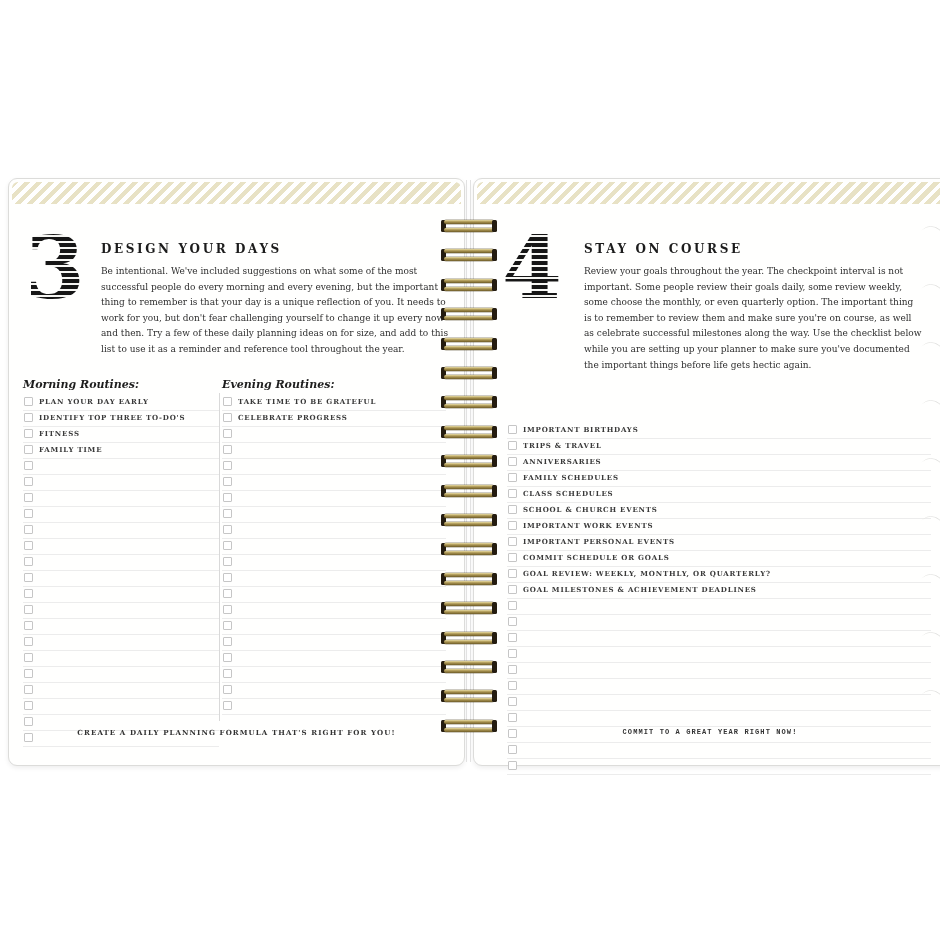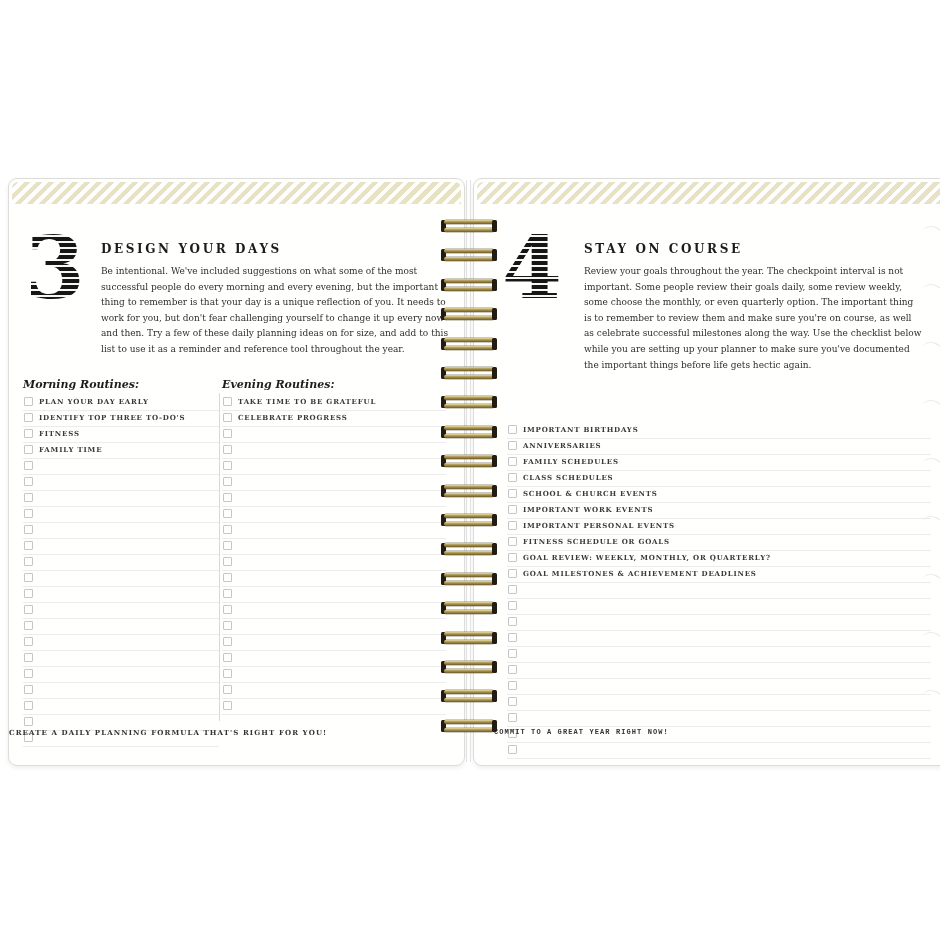--- a/index.html
+++ b/index.html
@@ -50,21 +50,21 @@
   .rows.morning{left:14px;top:216px;width:196px;}
   .rows.evening{left:213px;top:216px;width:224px;}
   .rows.course {left:33px;top:201px;width:424px;margin-top:43px;}
 
   .row{position:relative;height:15px;border-bottom:1px solid var(--c-line,#ececec);}
   .cb{position:absolute;left:1px;top:2px;width:7px;height:7px;
       border:1px solid var(--c-cbx,#c6c6c6);border-radius:1px;background:#fff;}
   .lbl{position:absolute;left:16px;top:2px;font-size:7px;font-weight:bold;
       letter-spacing:0.8px;color:#3a3a3a;white-space:nowrap;}
 
-  .page-footer{position:absolute;top:549px;left:0;right:0;text-align:left;
+  .page-footer{position:absolute;top:549px;left:0;right:0;text-align:center;
       font-size:7px;font-weight:bold;letter-spacing:1.1px;color:#333;}
   .page-right .page-footer{left:20px;right:30px;font-family:Liberation Mono, monospace;}
 
   
   .gap-line{position:absolute;top:180px;height:582px;width:1px;background:#e2e2e2;}
   .coil{position:absolute;left:441px;width:56px;height:12px;z-index:5;}
   .coil .bar{position:absolute;left:3px;right:3px;height:4px;border-radius:2px;
       background:linear-gradient(180deg,#e8dca4 0%,var(--c-gold,#ab9552) 45%,#6e5c28 100%);
       box-shadow:0 0 0 0.5px rgba(60,48,15,0.5);}
   .coil .bar.t{top:0;}
@@ -239,20 +239,24 @@
     <div class="page-title">STAY ON COURSE</div>
     <div class="intro">Review your goals throughout the year. The checkpoint interval is not important. Some people review their goals daily, some review weekly, some choose the monthly, or even quarterly option. The important thing is to remember to review them and make sure you're on course, as well as celebrate successful milestones along the way. Use the checklist below while you are setting up your planner to make sure you've documented the important things before life gets hectic again.</div>
 
     <div class="rows course" id="rows-course">
         <div class="row">
           <span class="cb"></span>
           <span class="lbl">IMPORTANT BIRTHDAYS</span>
         </div>
         <div class="row">
           <span class="cb"></span>
+          <span class="lbl">TRIPS &amp; TRAVEL</span>
+        </div>
+        <div class="row">
+          <span class="cb"></span>
           <span class="lbl">ANNIVERSARIES</span>
         </div>
         <div class="row">
           <span class="cb"></span>
           <span class="lbl">FAMILY SCHEDULES</span>
         </div>
         <div class="row">
           <span class="cb"></span>
           <span class="lbl">CLASS SCHEDULES</span>
         </div>
@@ -263,21 +267,21 @@
         <div class="row">
           <span class="cb"></span>
           <span class="lbl">IMPORTANT WORK EVENTS</span>
         </div>
         <div class="row">
           <span class="cb"></span>
           <span class="lbl">IMPORTANT PERSONAL EVENTS</span>
         </div>
         <div class="row">
           <span class="cb"></span>
-          <span class="lbl">FITNESS SCHEDULE OR GOALS</span>
+          <span class="lbl">COMMIT SCHEDULE OR GOALS</span>
         </div>
         <div class="row">
           <span class="cb"></span>
           <span class="lbl">GOAL REVIEW: WEEKLY, MONTHLY, OR QUARTERLY?</span>
         </div>
         <div class="row">
           <span class="cb"></span>
           <span class="lbl">GOAL MILESTONES &amp; ACHIEVEMENT DEADLINES</span>
         </div>
         <div class="row">

